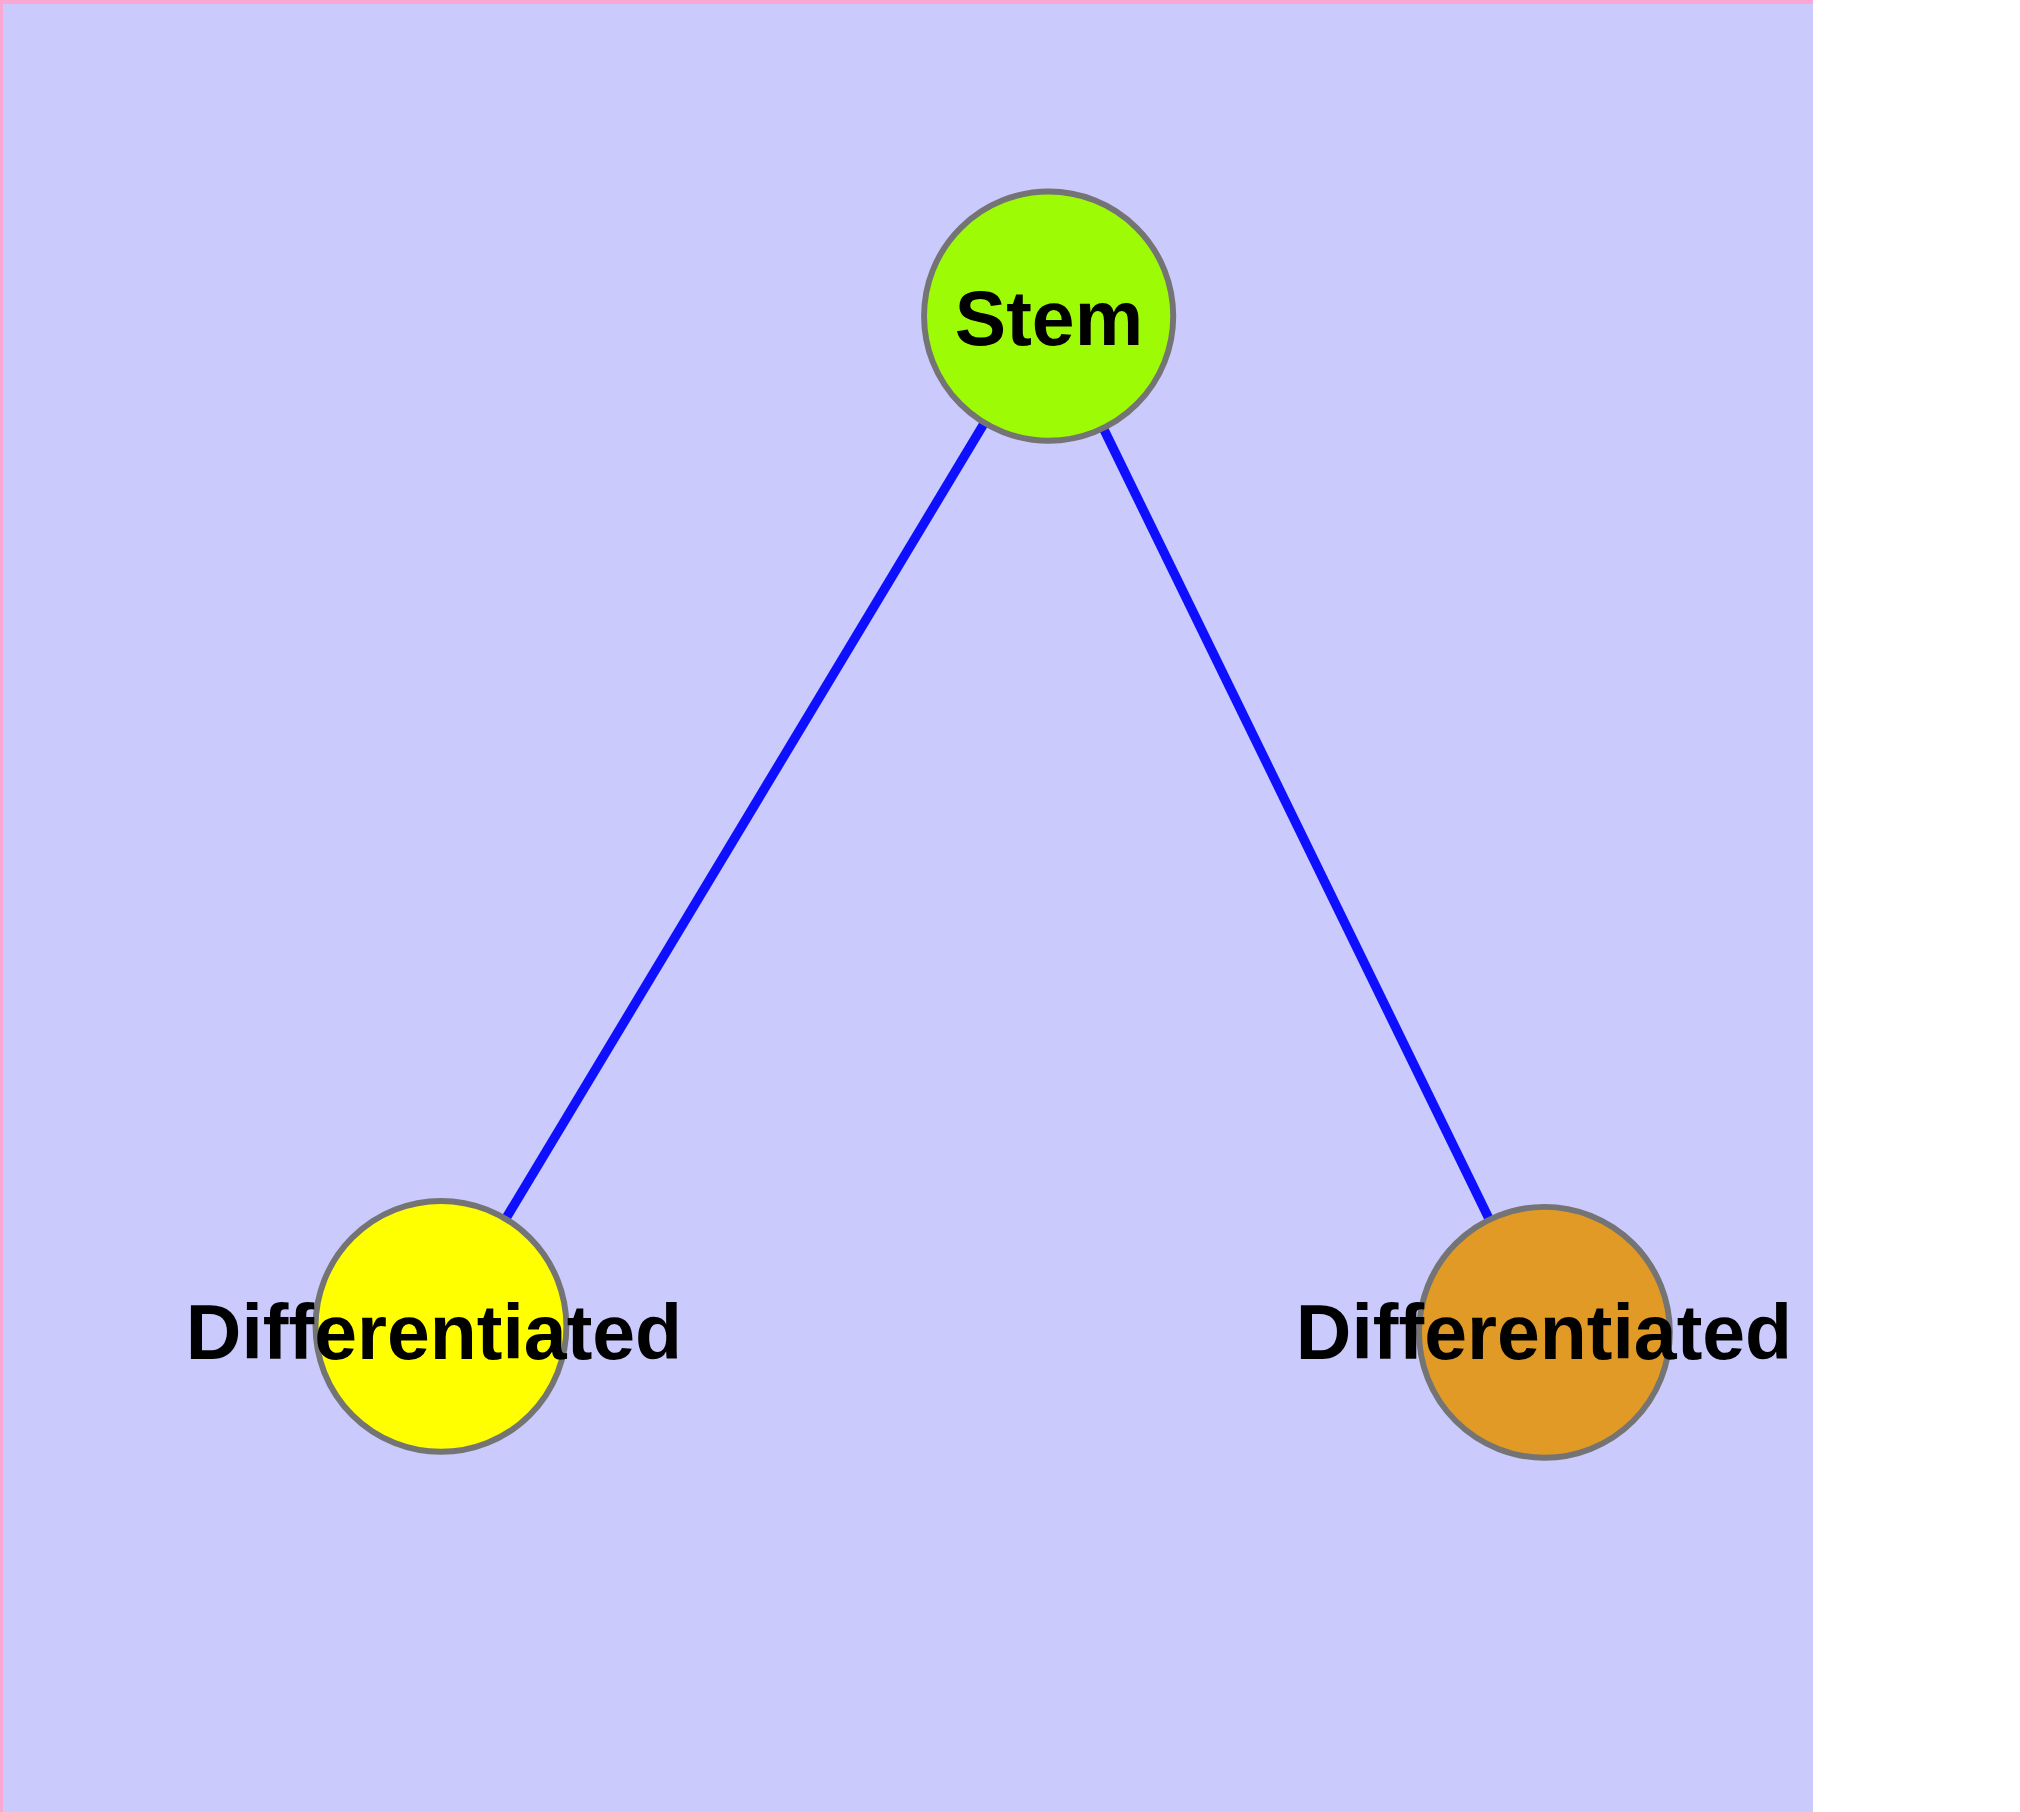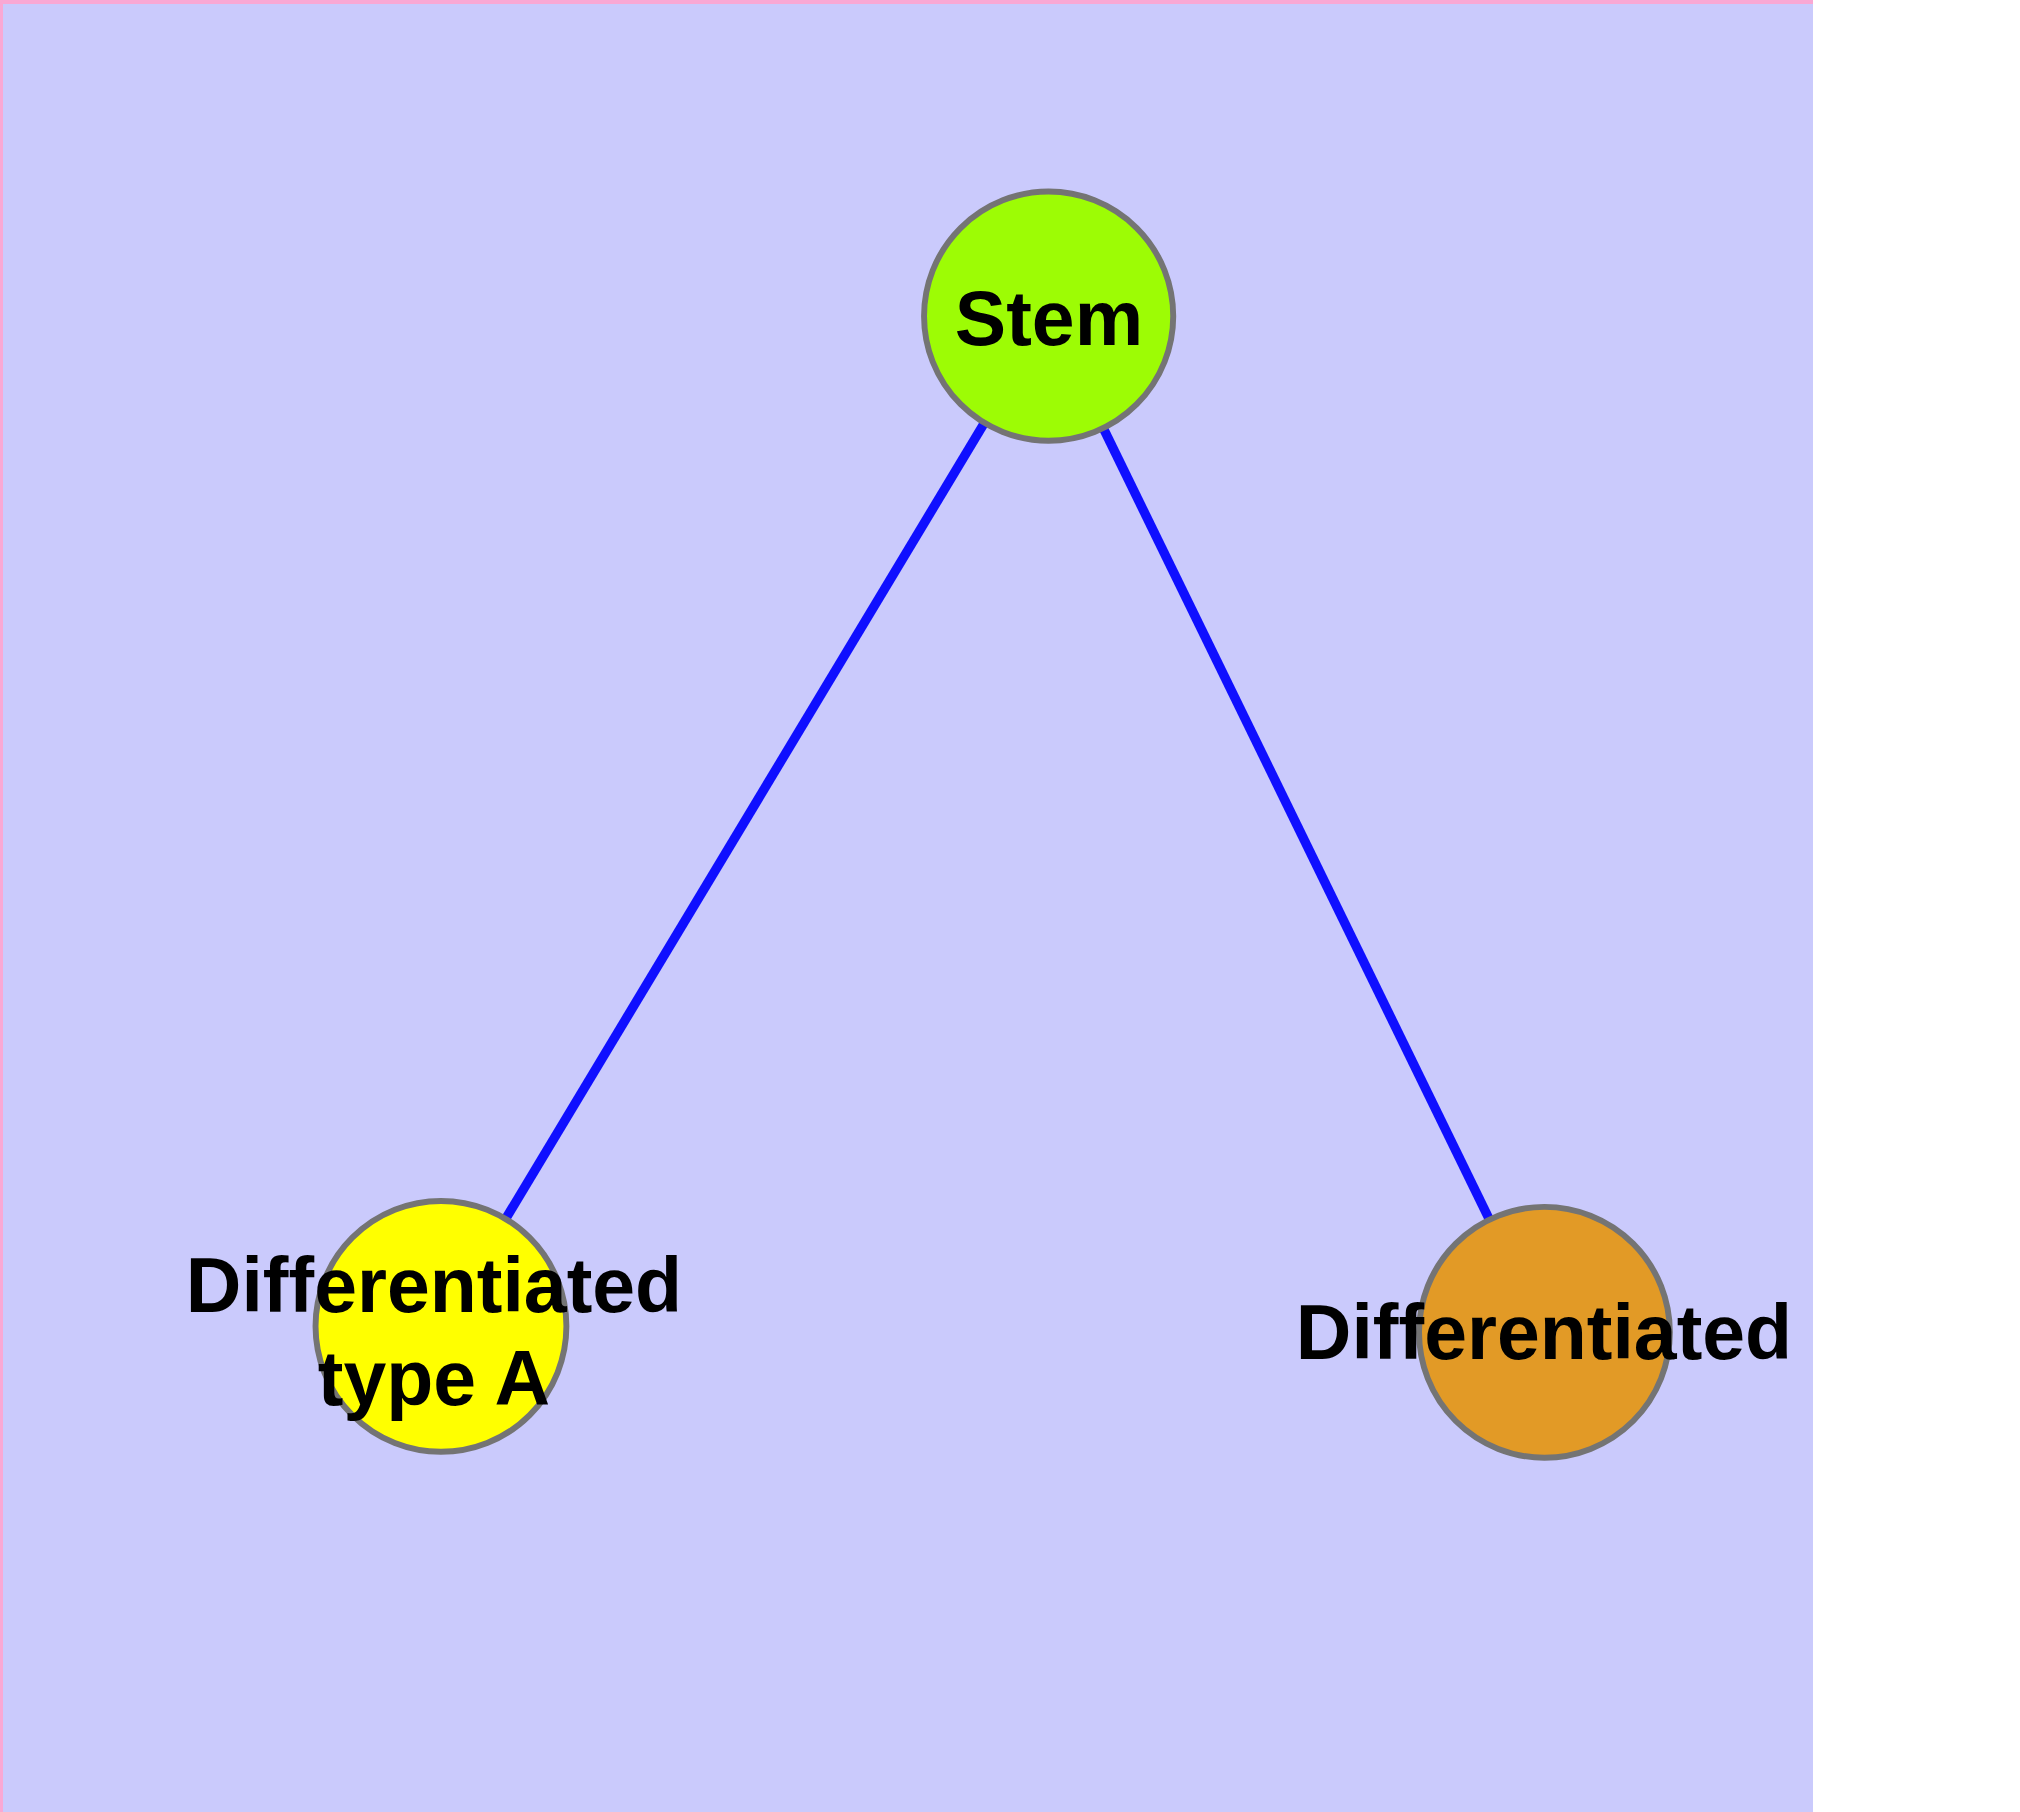--- a/index.html
+++ b/index.html
@@ -69,21 +69,20 @@
 
     <circle cx="1822" cy="1572" r="148" class="node-circle" fill="#E29A26" stroke="#747474"></circle>
   </svg>
 
   <div class="node-label" style="left:1049px; top:318px;">
     <div>Stem</div>
   </div>
 
   <div class="node-label" style="left:434px; top:1332px;">
     <div>Differentiated</div>
-    <div>type A</div>
   </div>
 
   <div class="node-label" style="left:1544px; top:1332px;">
     <div>Differentiated</div>
   </div>
 
 </div>
 
 
 </body></html>

